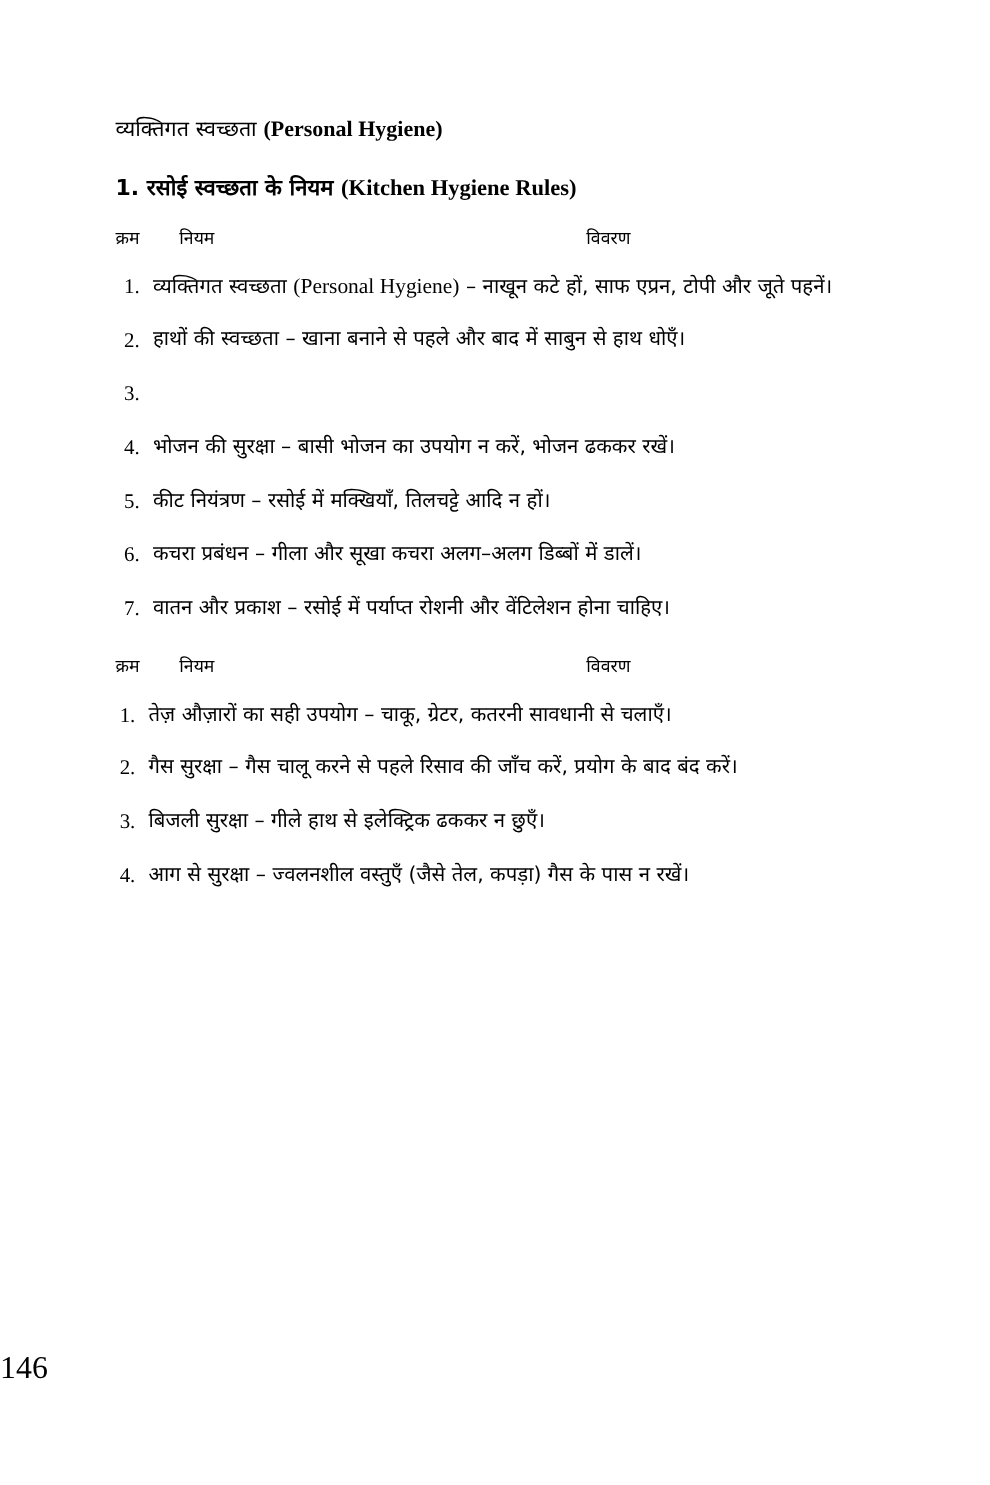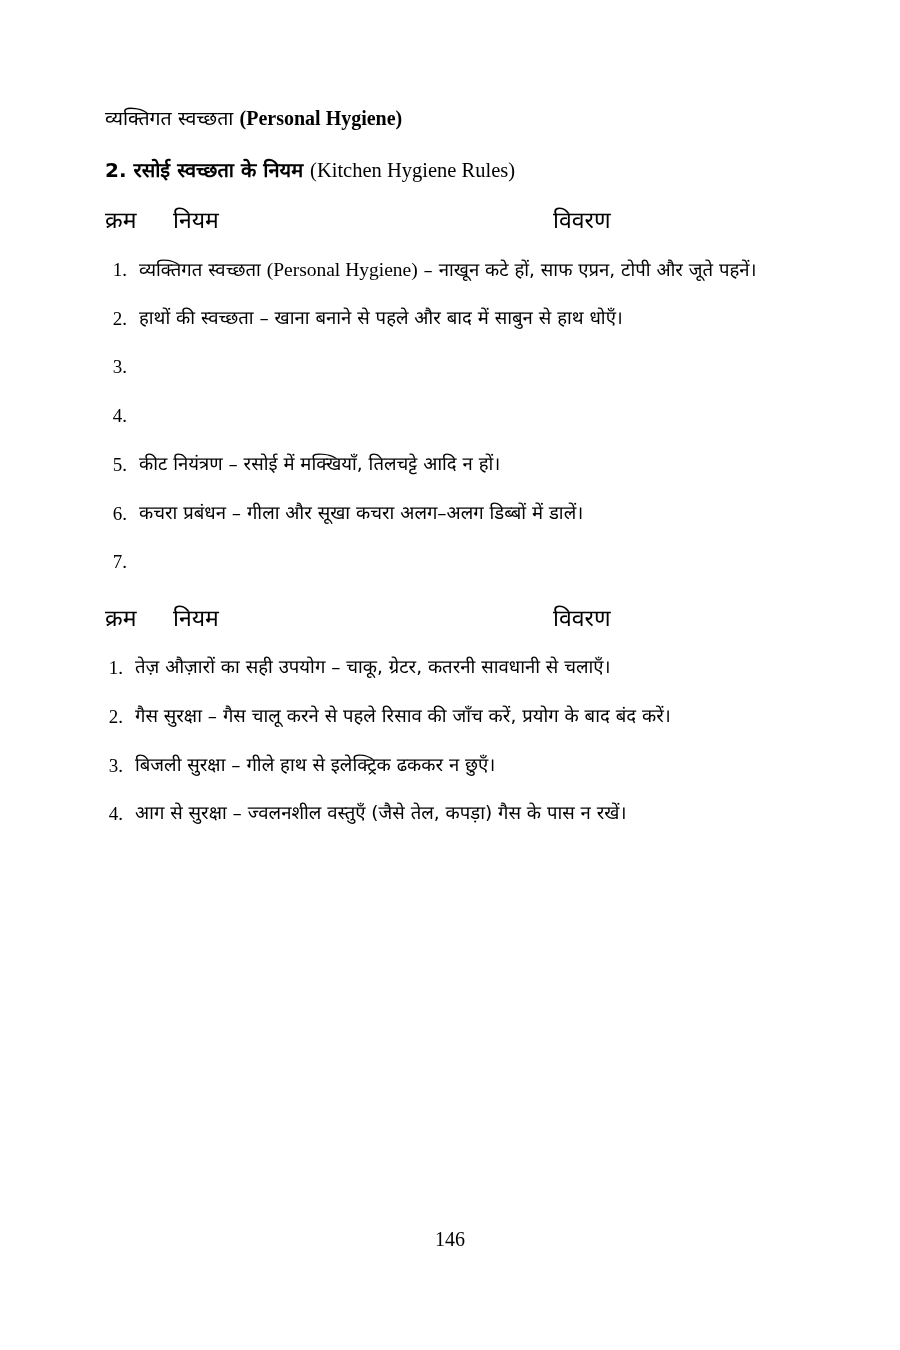--- a/index.html
+++ b/index.html
@@ -45,32 +45,31 @@
 
   .section-heading {
     font-family: "DejaVu Sans", sans-serif;
     font-size: 20px;
     font-weight: 700;
     margin: 0 0 22px 0;
     line-height: 1.3;
   }
   .section-heading .en {
     font-family: "Liberation Serif", serif;
-    font-weight: 400;
+    font-weight: 700;
     font-size: 20.5px;
   }
 
   .col-head {
     font-family: "DejaVu Sans", sans-serif;
-    font-size: 23px;
+    font-size: 16px;
     font-weight: 400;
     margin: 0 0 18px 0;
     display: flex;
     line-height: 1.3;
-    gap: 10px;
   }
   .col-head .c1 { width: 58px; }
   .col-head .c2 { width: 370px; }
   .col-head .c3 { }
 
   .rules-list {
     list-style: none;
     margin: 0 0 26px 0;
     padding: 0;
   }
@@ -103,34 +102,34 @@
   }
 
   .list-indent-a .rule-num { width: 34px; flex: 0 0 34px; }
   .list-indent-b .rule-num { width: 30px; flex: 0 0 30px; }
 
   .page-number {
     position: absolute;
     left: 0;
     top: 1228px;
     width: 900px;
-    text-align: center;
+    text-align: left;
     font-family: "Liberation Serif", serif;
-    font-size: 20px;
+    font-size: 29px;
   }
 </style>
 </head>
 <body>
 
 <div class="page">
   <div class="content">
 
     <div class="heading-top"><span>व्यक्तिगत स्वच्छता </span><span class="en">(Personal Hygiene)</span></div>
 
-    <div class="section-heading"><span>2. रसोई स्वच्छता के नियम </span><span class="en">(Kitchen Hygiene Rules)</span></div>
+    <div class="section-heading"><span>1. रसोई स्वच्छता के नियम </span><span class="en">(Kitchen Hygiene Rules)</span></div>
 
     <div class="col-head">
       <span class="c1">क्रम</span>
       <span class="c2">नियम</span>
       <span class="c3">विवरण</span>
     </div>
 
     <ul class="rules-list list-indent-a">
       <li class="rule-item">
         <span class="rule-num">1.</span>
@@ -138,31 +137,33 @@
       </li>
       <li class="rule-item">
         <span class="rule-num">2.</span>
         <span class="rule-text">हाथों की स्वच्छता – खाना बनाने से पहले और बाद में साबुन से हाथ धोएँ।</span>
       </li>
       <li class="rule-item">
         <span class="rule-num">3.</span>
       </li>
       <li class="rule-item">
         <span class="rule-num">4.</span>
+        <span class="rule-text">भोजन की सुरक्षा  –  बासी  भोजन  का  उपयोग  न  करें,  भोजन ढककर रखें।</span>
       </li>
       <li class="rule-item">
         <span class="rule-num">5.</span>
         <span class="rule-text">कीट नियंत्रण – रसोई में मक्खियाँ, तिलचट्टे आदि न हों।</span>
       </li>
       <li class="rule-item">
         <span class="rule-num">6.</span>
         <span class="rule-text">कचरा प्रबंधन – गीला और सूखा कचरा अलग–अलग डिब्बों में डालें।</span>
       </li>
       <li class="rule-item">
         <span class="rule-num">7.</span>
+        <span class="rule-text">वातन और प्रकाश – रसोई में पर्याप्त रोशनी और वेंटिलेशन होना चाहिए।</span>
       </li>
     </ul>
 
 
     <div class="col-head">
       <span class="c1">क्रम</span>
       <span class="c2">नियम</span>
       <span class="c3">विवरण</span>
     </div>
 

